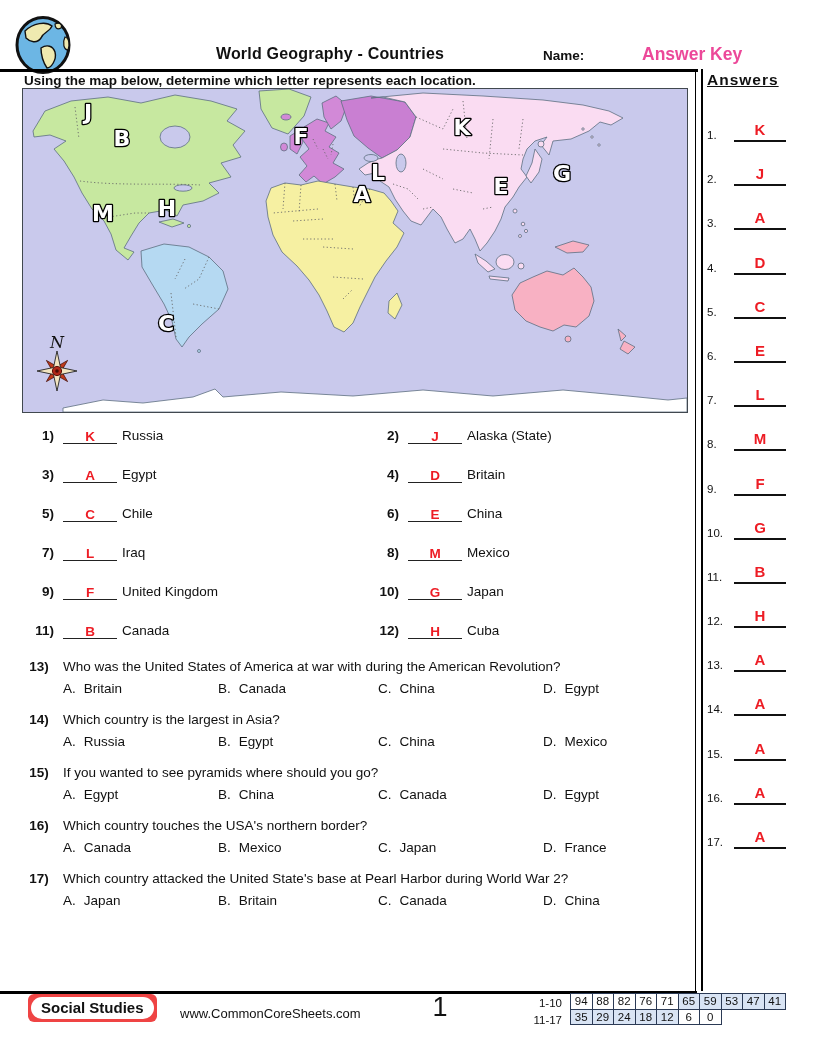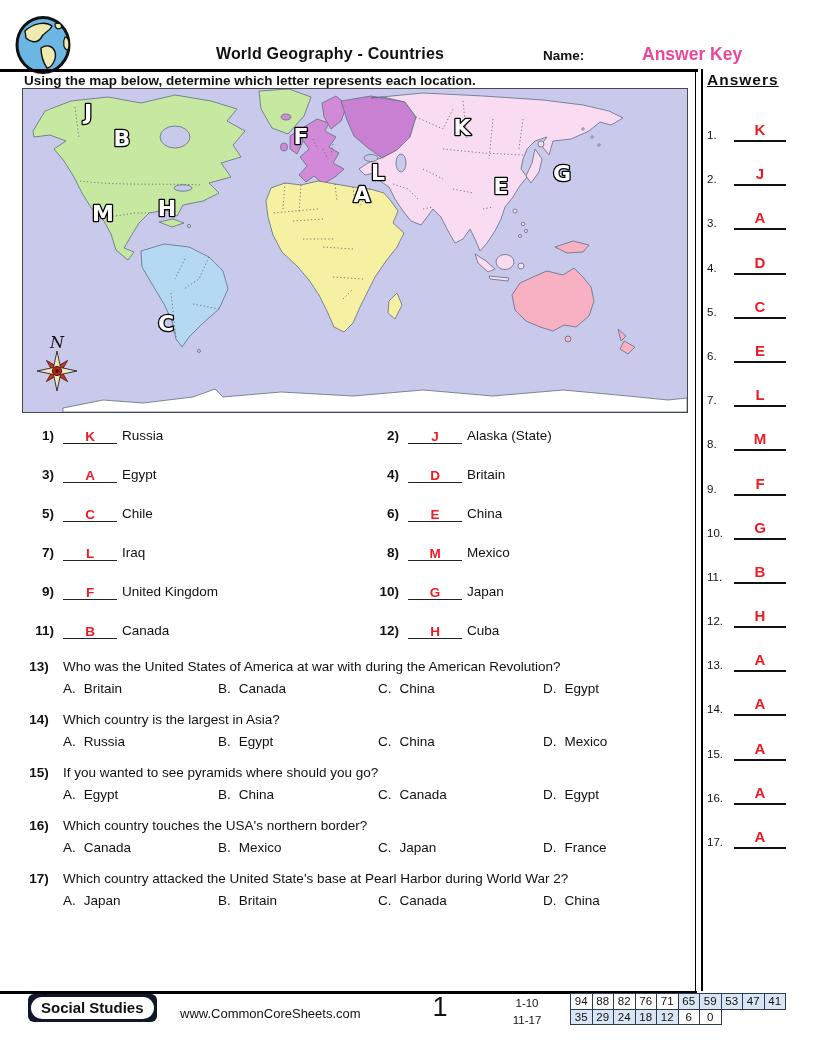--- a/index.html
+++ b/index.html
@@ -60,26 +60,26 @@
   
   .answers-title{position:absolute;left:707px;top:71px;font-size:15.5px;font-weight:bold;
                  text-decoration:underline;letter-spacing:1px;}
   .answers-list{position:absolute;left:707px;top:110px;}
   .ai{display:flex;align-items:flex-end;height:32px;margin-bottom:12.2px;}
   .ai-num{font-size:11.5px;margin:0 7px 1px 0;width:20px;text-align:left;}
   .ai-blank{width:52px;border-bottom:2px solid #111;text-align:center;}
   .ai-letter{color:#ed1c24;font-weight:bold;font-size:15px;line-height:20px;}
 
   
-  .badge{position:absolute;left:28px;top:994px;background:#0f172a;border-radius:6px;padding:3px;}
+  .badge{position:absolute;left:28px;top:994px;background:#ef4444;border-radius:6px;padding:3px;}
   .badge-inner{background:#fff;border-radius:14px;padding:2px 10px 3px 10px;
                font-size:15px;font-weight:bold;white-space:nowrap;}
   .site{position:absolute;left:180px;top:1006px;font-size:13px;}
   .pagenum{position:absolute;left:420px;top:992px;width:40px;text-align:center;font-size:27px;}
-  .score-labels{position:absolute;left:492px;top:995px;width:70px;text-align:center;
+  .score-labels{position:absolute;left:492px;top:995px;width:70px;text-align:right;
                 font-size:11.5px;line-height:16.5px;}
   .score-grid{position:absolute;left:566px;top:993px;font-size:11.5px;}
   .score-row{display:flex;}
   .score-cell{width:20.5px;height:14.5px;border:1px solid #2b3a55;margin:-1px 0 0 -1px;
               text-align:center;line-height:14.5px;background:#fff;}
   .score-cell.shaded{background:#d9e4f4;}
   .score-row:first-child .score-cell{margin-top:0;}
   .score-cell:first-child{margin-left:4px;}
 </style>
 </head>

